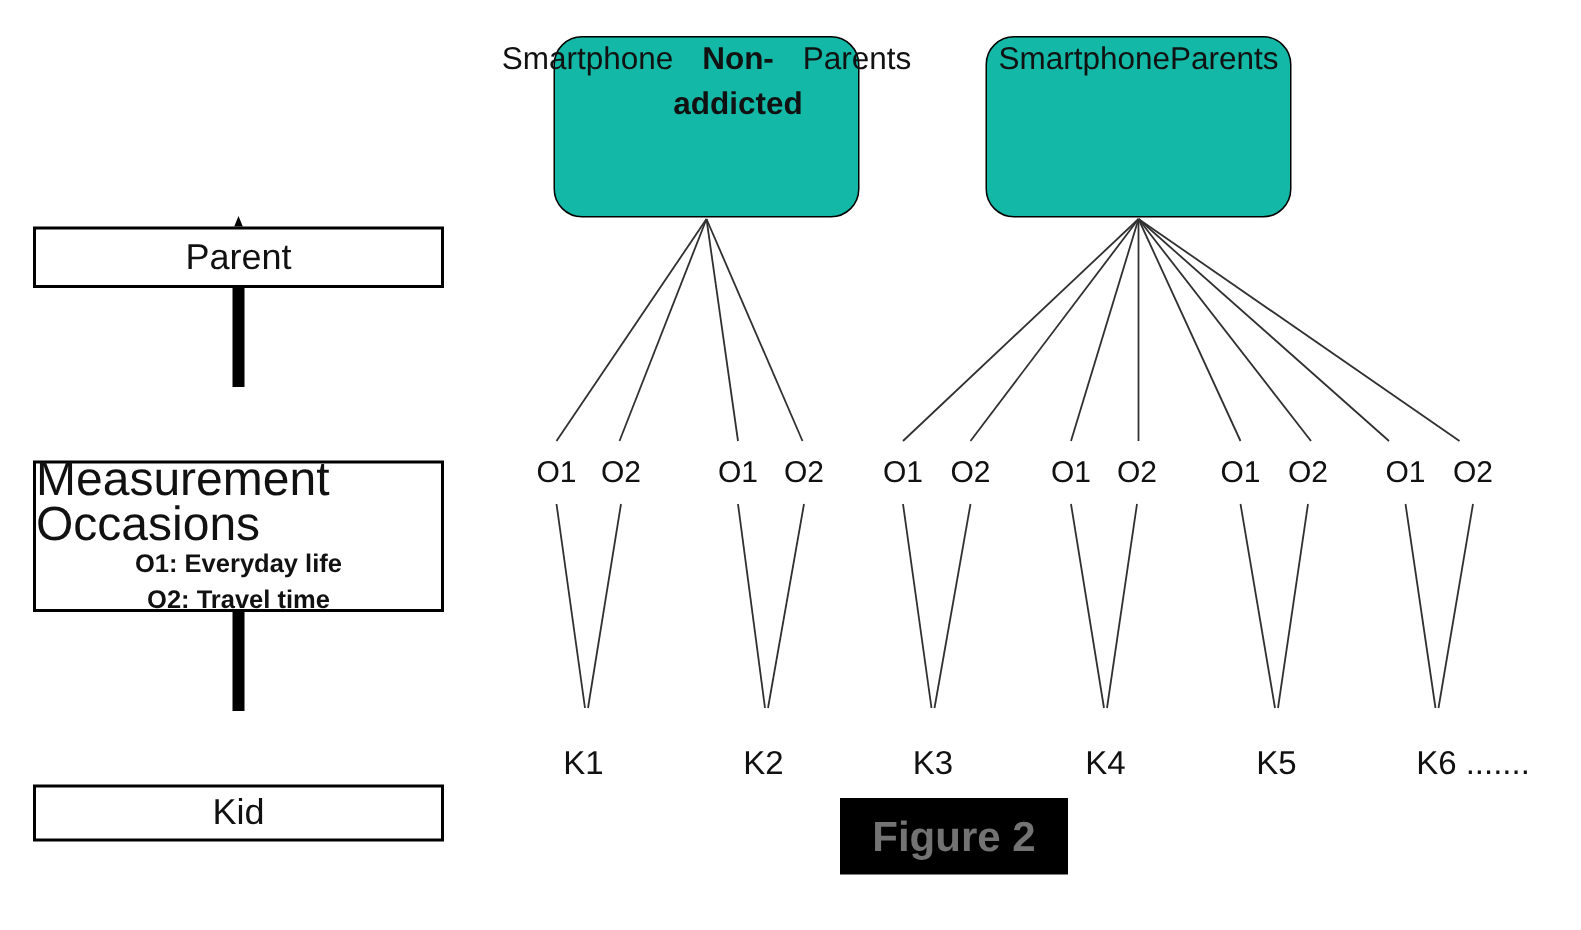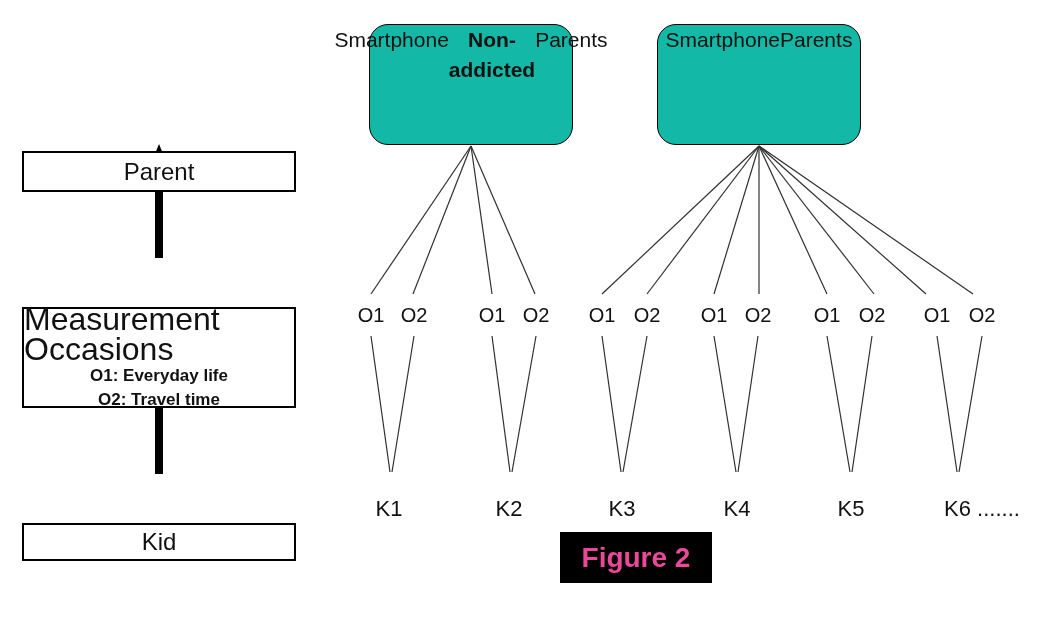--- a/index.html
+++ b/index.html
@@ -26,21 +26,21 @@
   .olabel {
     position:absolute; top:302px; width:44px; margin-left:-22px;
     text-align:center; font-size:20px; line-height:26px;
   }
   .klabel {
     position:absolute; top:496px; white-space:nowrap;
     transform:translateX(-50%); font-size:22px; line-height:26px;
   }
   .figcap {
     position:absolute; left:560px; top:532px; width:152px; height:51px;
-    background:#000000; color:#ec4899; display:flex; align-items:center;
+    background:#000000; color:#737373; display:flex; align-items:center;
     justify-content:center; font-size:28px; font-weight:bold;
   }
 </style>
 </head>
 <body>
 
 <div id="canvas">
 
   <svg id="lines" viewBox="0 0 1054 620" xmlns="http://www.w3.org/2000/svg">
 

